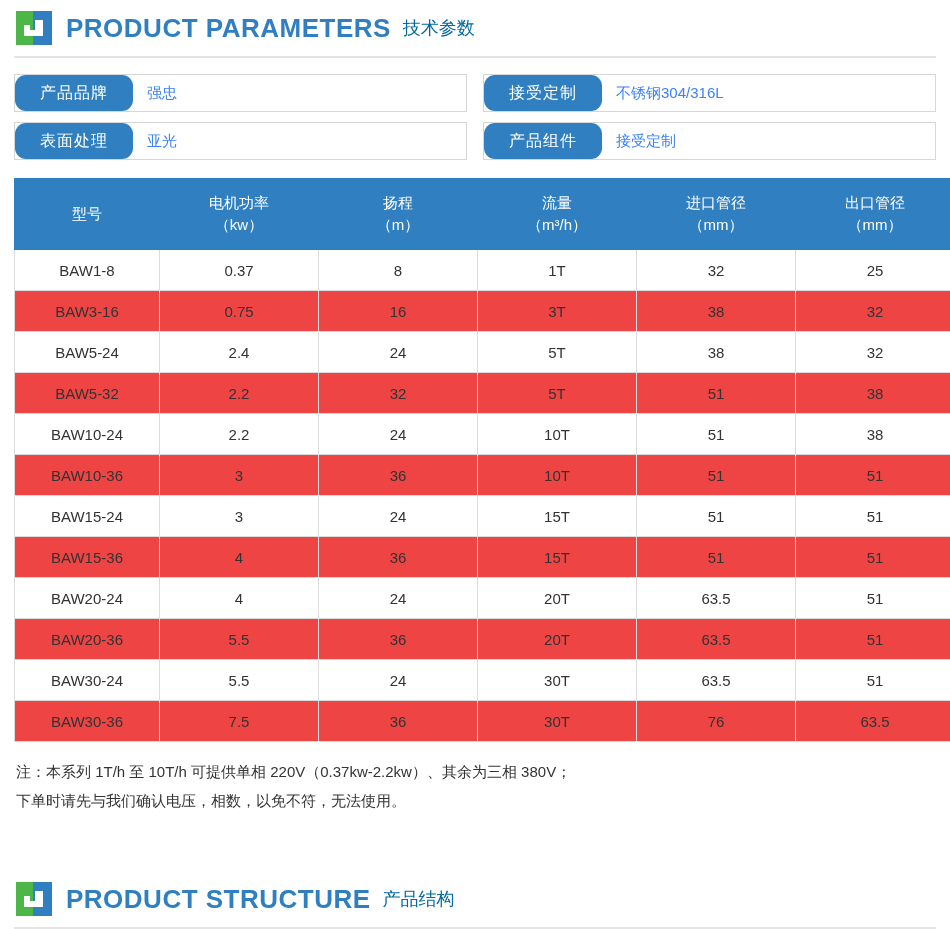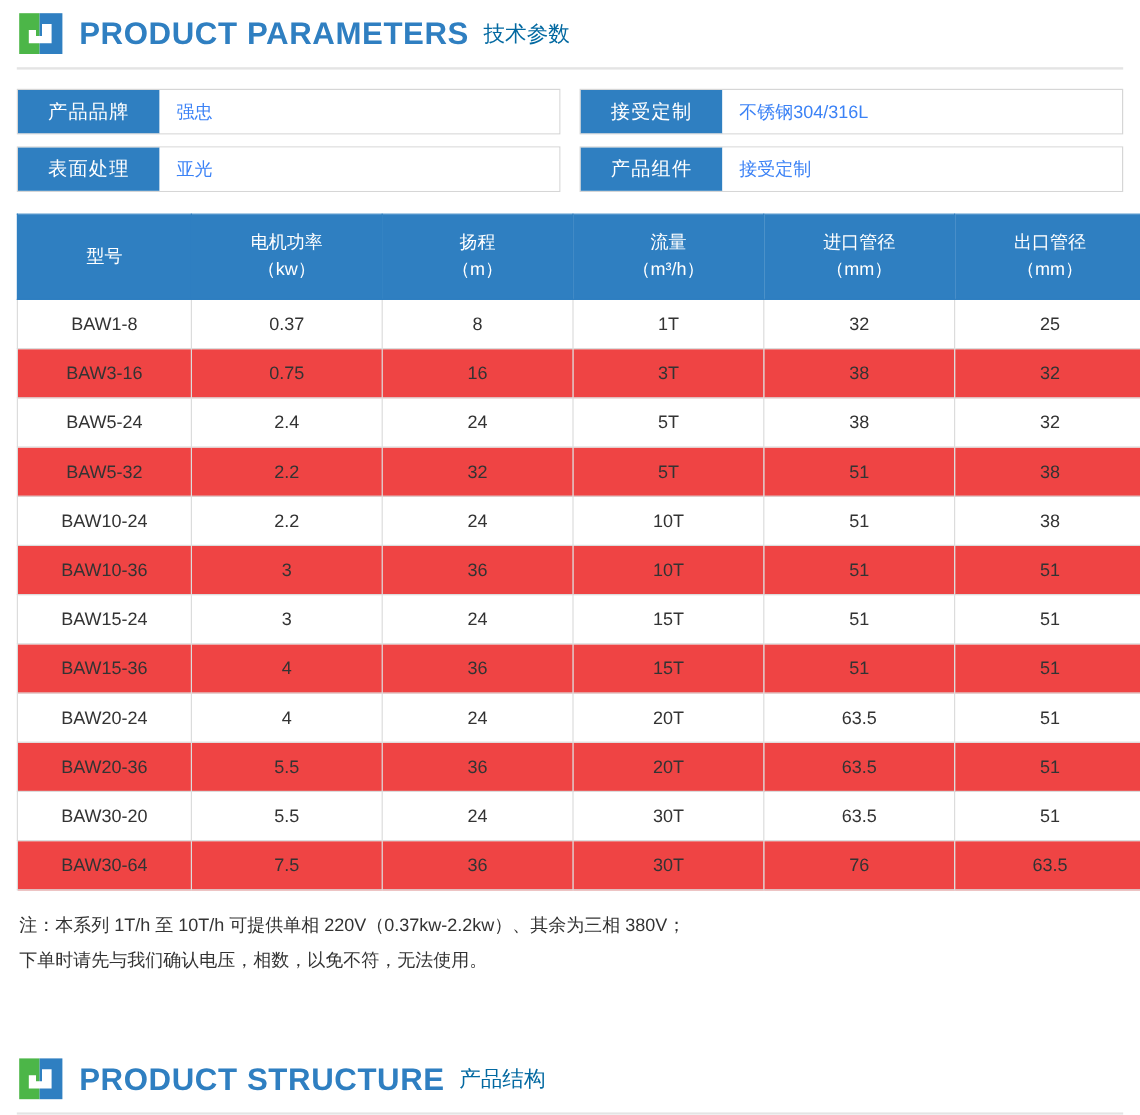--- a/index.html
+++ b/index.html
@@ -96,20 +96,21 @@
   .info-label {
     background: #2f7fc1;
     color: #ffffff;
     font-size: 16px;
     width: 118px;
     flex: 0 0 118px;
     display: flex;
     align-items: center;
     justify-content: center;
     letter-spacing: 1px;
+    border-radius: 11px;
   }
   .info-value {
     flex: 1 1 auto;
     display: flex;
     align-items: center;
     padding-left: 14px;
     font-size: 15px;
     color: #3b82f6;
     background: #ffffff;
   }
@@ -327,29 +328,29 @@
         </tr>
         <tr class="alt">
           <td class="model">BAW20-36</td>
           <td>5.5</td>
           <td>36</td>
           <td>20T</td>
           <td>63.5</td>
           <td>51</td>
         </tr>
         <tr>
-          <td class="model">BAW30-20</td>
+          <td class="model">BAW30-24</td>
           <td>5.5</td>
           <td>24</td>
           <td>30T</td>
           <td>63.5</td>
           <td>51</td>
         </tr>
         <tr class="alt">
-          <td class="model">BAW30-64</td>
+          <td class="model">BAW30-36</td>
           <td>7.5</td>
           <td>36</td>
           <td>30T</td>
           <td>76</td>
           <td>63.5</td>
         </tr>
       </tbody>
     </table>
   </div>
 

